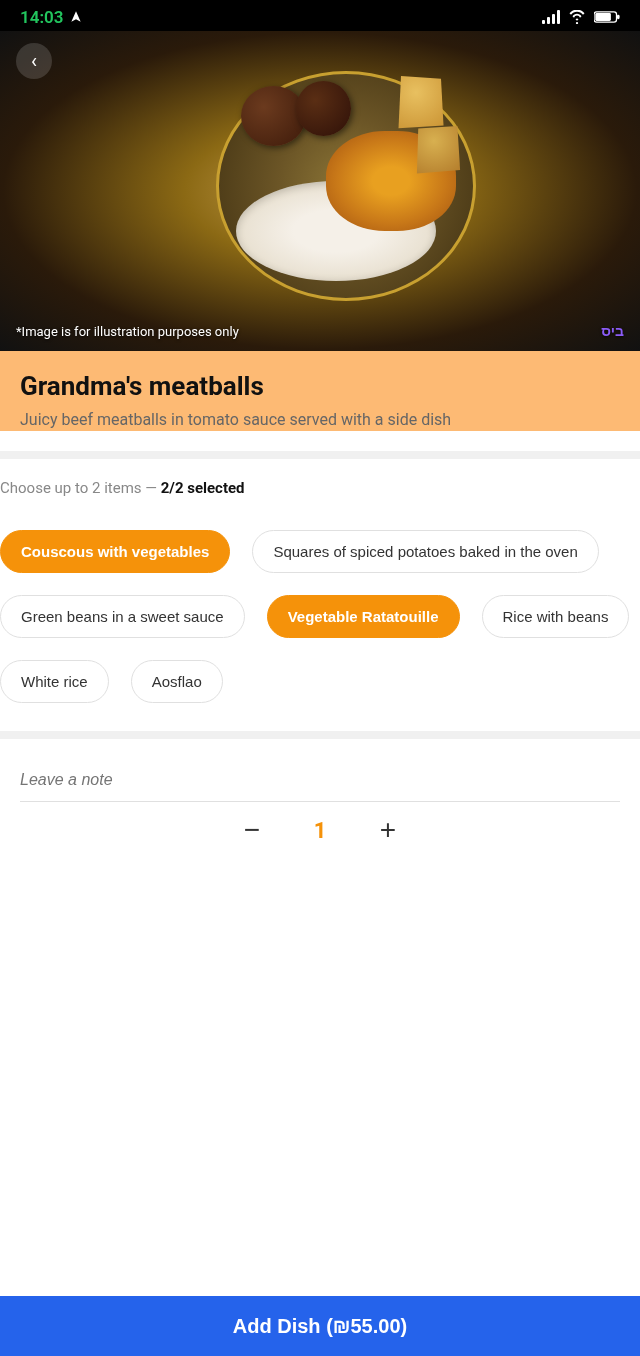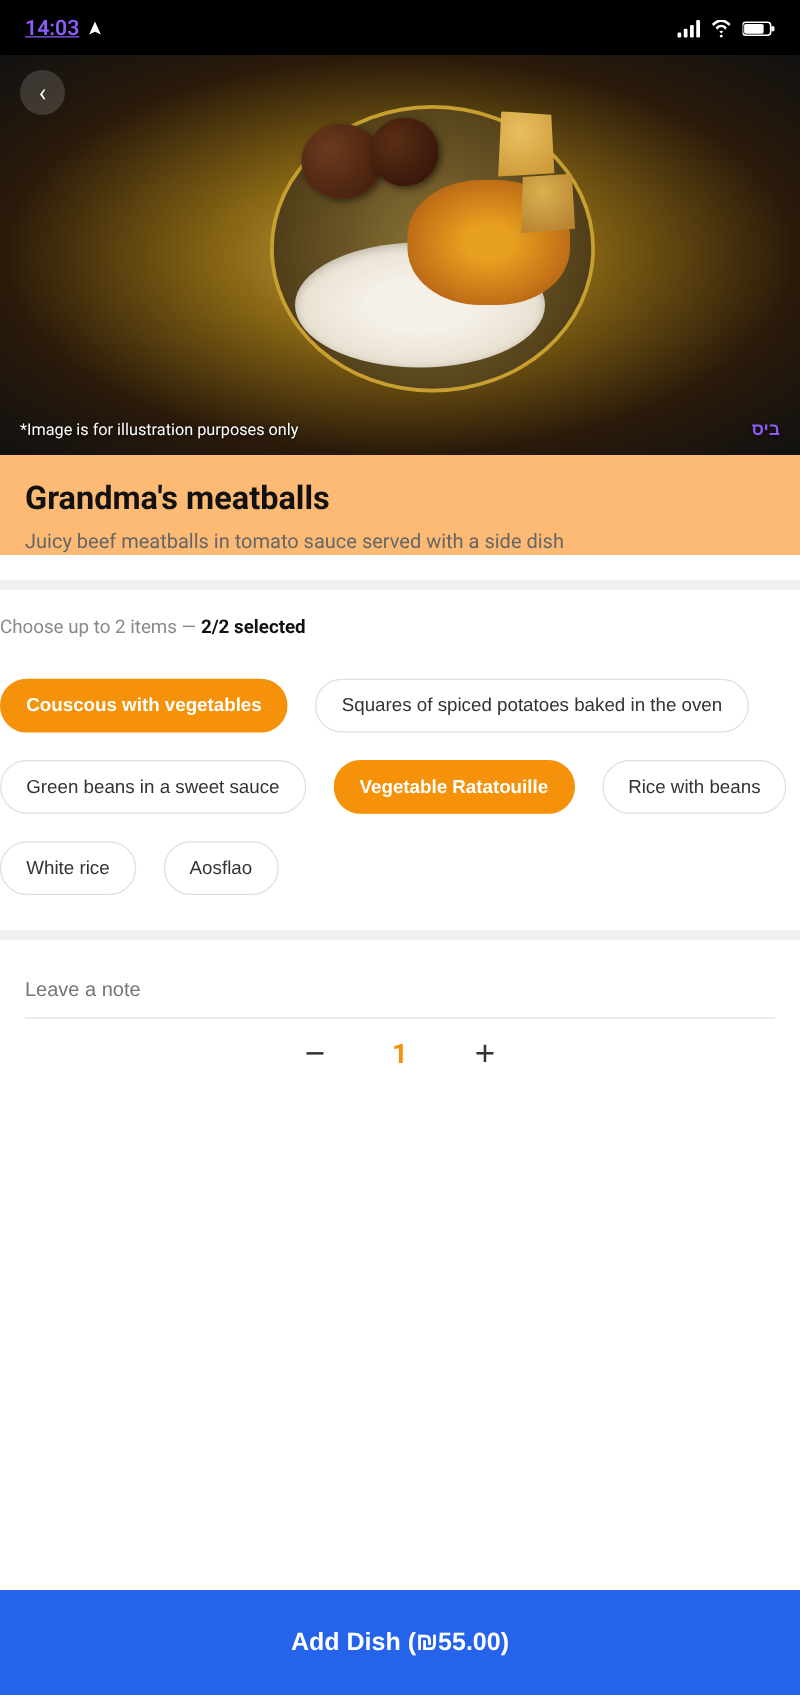--- a/index.html
+++ b/index.html
@@ -8,27 +8,26 @@
       font-family: -apple-system, BlinkMacSystemFont, 'Segoe UI', Roboto, sans-serif;
       background: #fff;
       width: 640px;
       min-height: 1356px;
       overflow-x: hidden;
     }
 
     
     .status-bar {
       background: #000;
-      color: #8b5cf6;
+      color: #22c55e;
       display: flex;
       justify-content: space-between;
       align-items: center;
       padding: 10px 20px 8px 20px;
-      height: 44px;
-      text-decoration: underline;
+      height: 31px;
     }
     .status-time {
       font-size: 17px;
       font-weight: 600;
       display: flex;
       align-items: center;
       gap: 6px;
     }
     .status-icons {
       display: flex;
@@ -248,20 +247,21 @@
     }
     .note-input {
       width: 100%;
       border: none;
       border-bottom: 1px solid #e0e0e0;
       padding: 12px 0;
       font-size: 16px;
       color: #ef4444;
       outline: none;
       background: transparent;
+      font-style: italic;
     }
 
     
     .quantity-section {
       display: flex;
       align-items: center;
       justify-content: center;
       gap: 32px;
       padding: 8px 20px 24px;
     }
@@ -294,21 +294,21 @@
       left: 0;
       width: 640px;
       background: #2563EB;
       color: #fff;
       font-size: 20px;
       font-weight: 700;
       text-align: center;
       padding: 20px;
       cursor: pointer;
       border: none;
-      height: 84px;
+      height: 60px;
       display: flex;
       align-items: center;
       justify-content: center;
     }
 
     
     .bottom-spacer {
       height: 120px;
     }
   </style>

